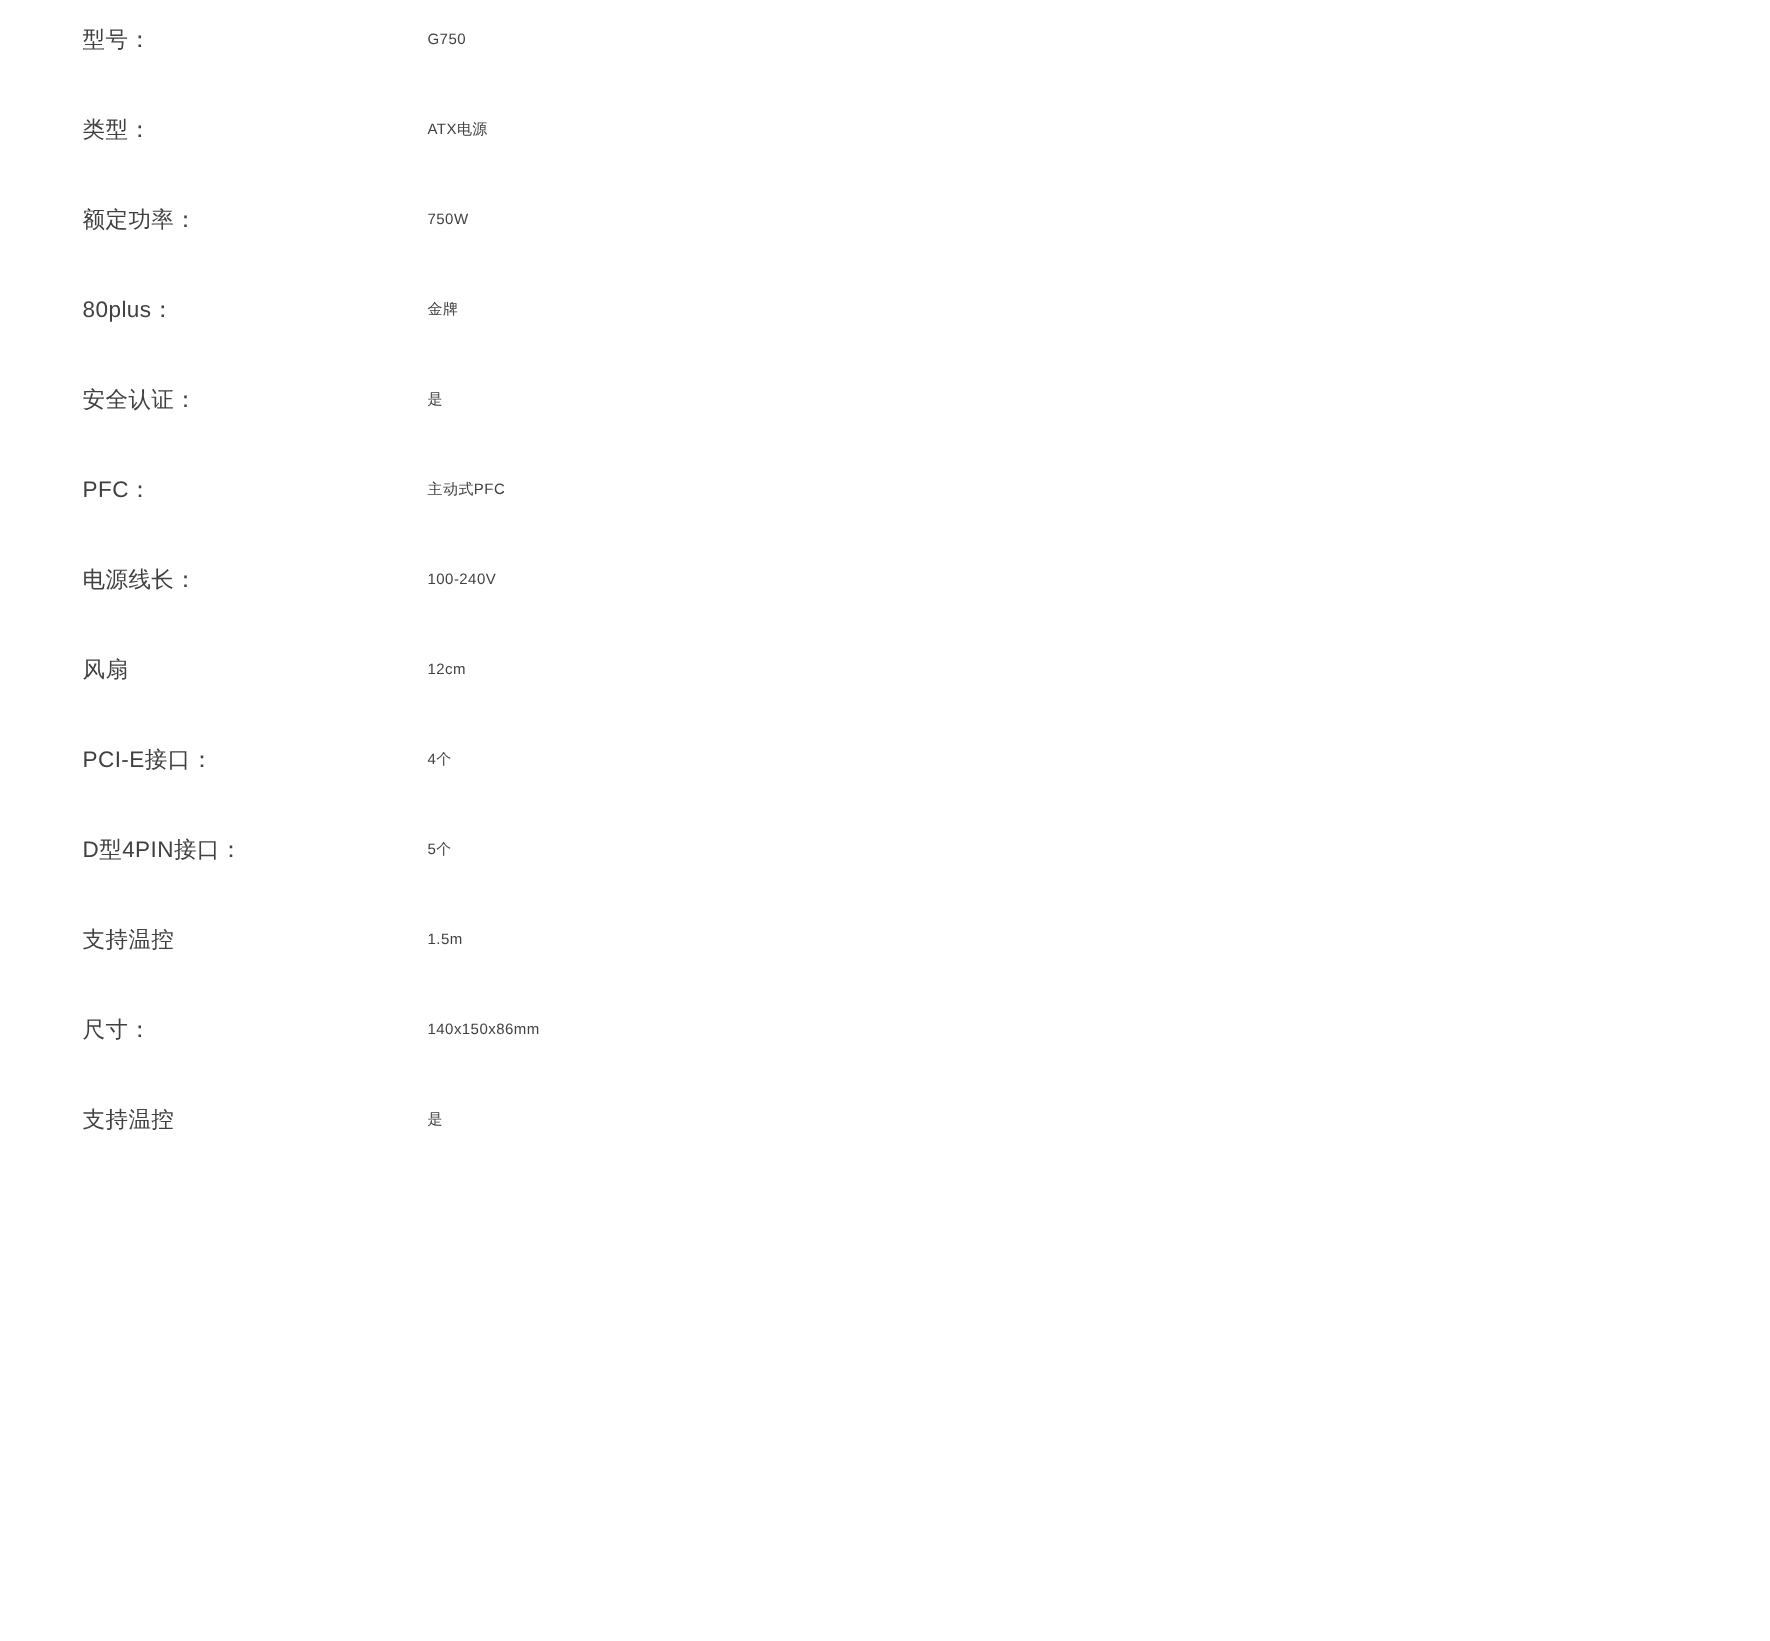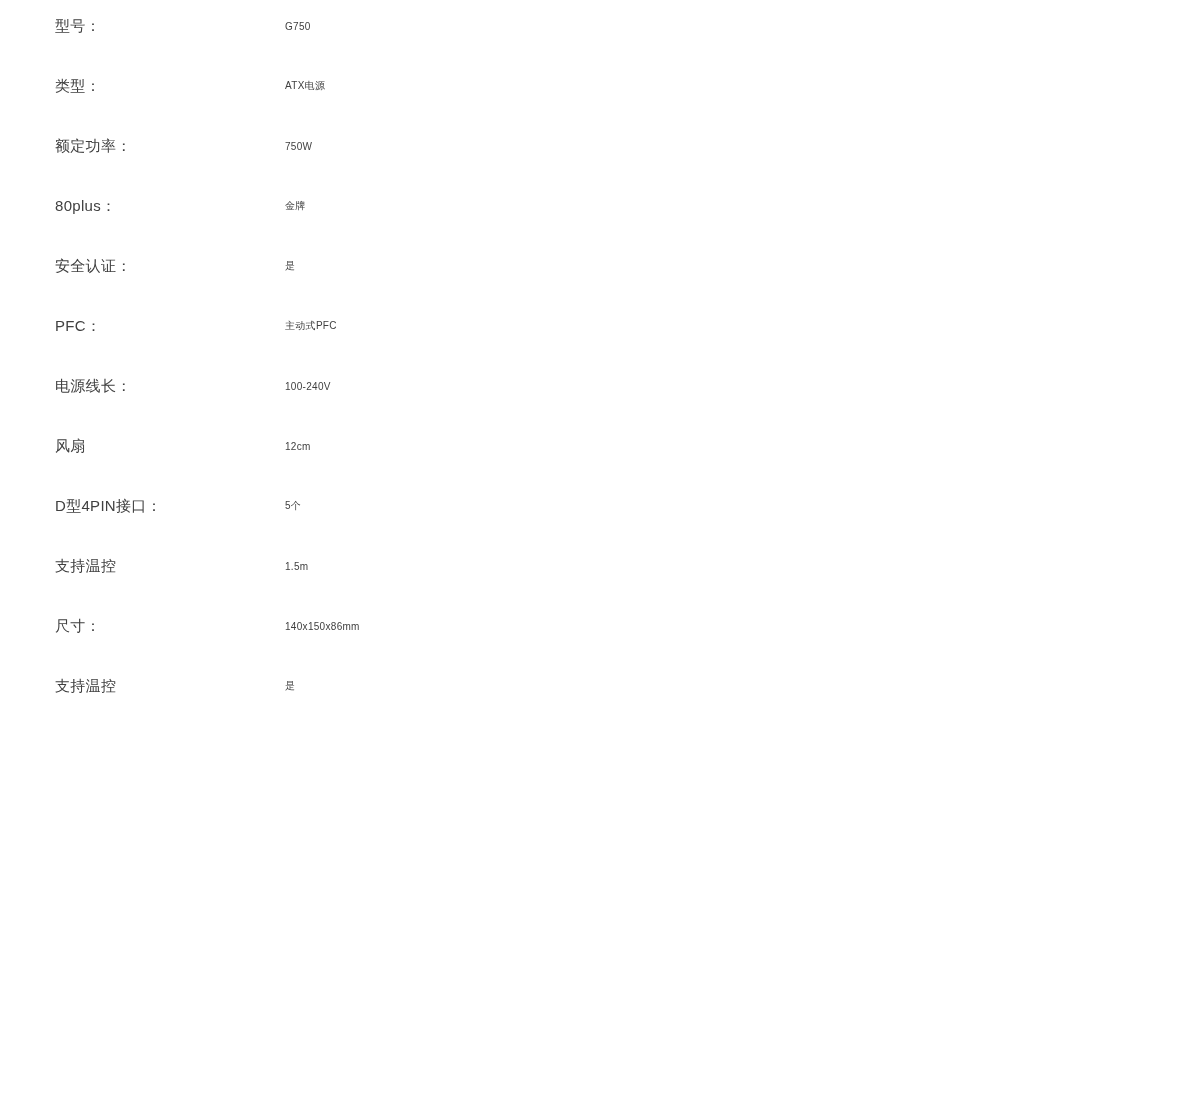--- a/index.html
+++ b/index.html
@@ -78,20 +78,24 @@
   </div>
 
 
   <div class="spec-row">
     <span class="spec-label">风扇</span>
     <span class="spec-value">12cm</span>
   </div>
 
 
 
+  <div class="spec-row">
+    <span class="spec-label">PCI-E接口：</span>
+    <span class="spec-value">4个</span>
+  </div>
 
 
   <div class="spec-row">
     <span class="spec-label">D型4PIN接口：</span>
     <span class="spec-value">5个</span>
   </div>
 
   <div class="spec-row">
     <span class="spec-label">支持温控</span>
     <span class="spec-value">1.5m</span>

